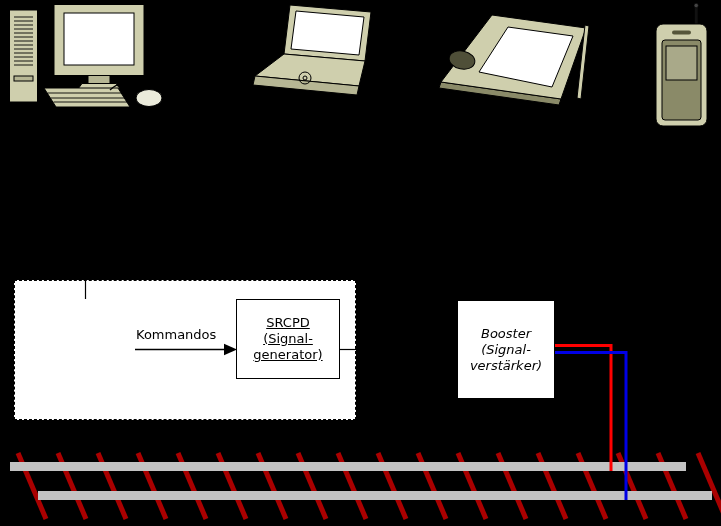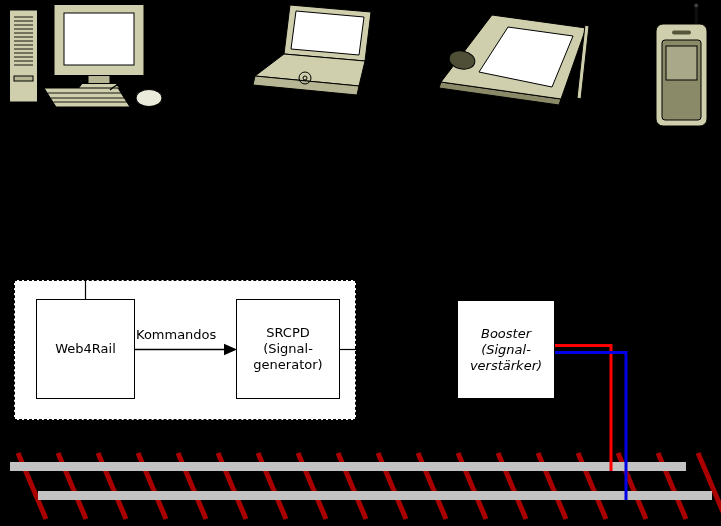--- a/index.html
+++ b/index.html
@@ -17,21 +17,21 @@
   .f-white  { fill:#ffffff; stroke:#000; stroke-width:1; }
   .ln       { stroke:#000; fill:none; }
 
   .dashed-box { position:absolute; left:14px; top:280px; width:342px; height:140px;
                 background:var(--box-bg,#fff); border:1px dashed var(--box-border,#000); }
 
   .box { position:absolute; background:var(--box-bg,#fff); border:1px solid var(--box-border,#000);
          display:flex; flex-direction:column; align-items:center; justify-content:center;
          font-size:13px; line-height:16px; color:#000; text-align:center; }
   .web4rail { left:21px; top:18px; width:99px; height:100px; }
-  .srcpd    { left:221px; top:18px; width:104px; height:100px; }
+  .srcpd    { left:221px; top:18px; width:104px; height:80px;text-decoration:underline; }
   .booster  { left:457px; top:300px; width:98px; height:99px;font-style:italic; }
 
   .kommandos { position:absolute; left:121px; top:46px; width:100px; 
                font-size:13px; color:#000; }
 
   .track-svg, .overlay-svg { position:absolute; pointer-events:none; }
   .track-svg { left:0; top:448px; }
   .overlay-svg { left:0; top:0; }
 </style>
 </head>
@@ -91,23 +91,20 @@
     </g>
     <g>
       <rect x="6" y="22" width="51" height="102" rx="7" class="f-beige"></rect>
       <rect x="22" y="28.5" width="19" height="4" rx="2" fill="#55553a" stroke="none"></rect>
       <rect x="12" y="38" width="39" height="80" rx="3" class="f-olive"></rect>
       <rect x="16" y="44" width="31" height="34" fill="#a9a989" stroke="#000" stroke-width="1"></rect>
     </g>
   </svg>
 
   <div class="dashed-box">
-    <div class="box web4rail">
-      <div>Web4Rail</div>
-    </div>
     <div class="box srcpd">
       <div>SRCPD</div>
       <div>(Signal-</div>
       <div>generator)</div>
     </div>
     <div class="kommandos">Kommandos</div>
   </div>
 
   <div class="box booster">
     <div>Booster</div>

